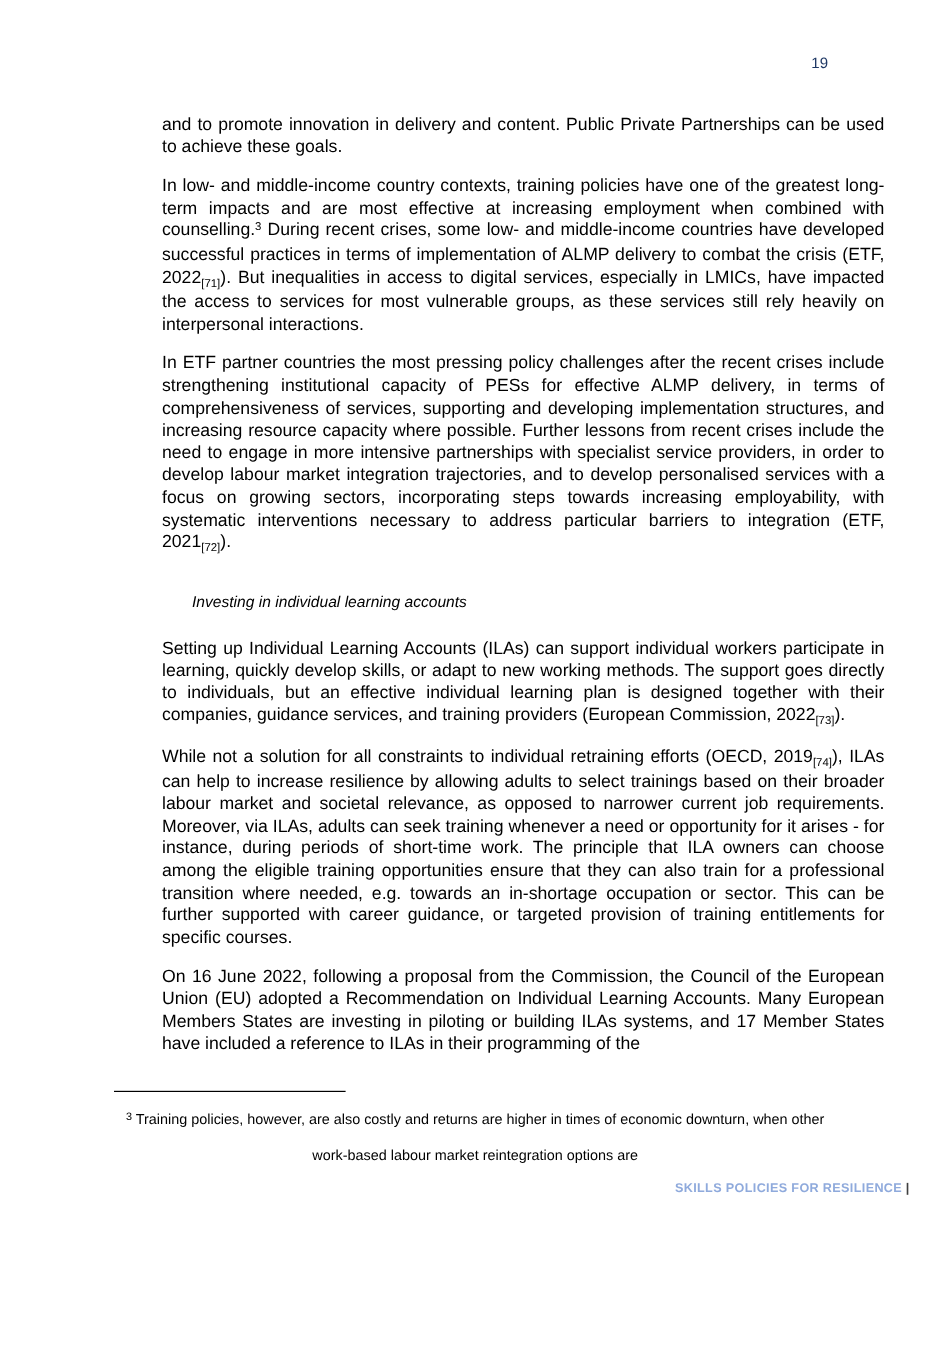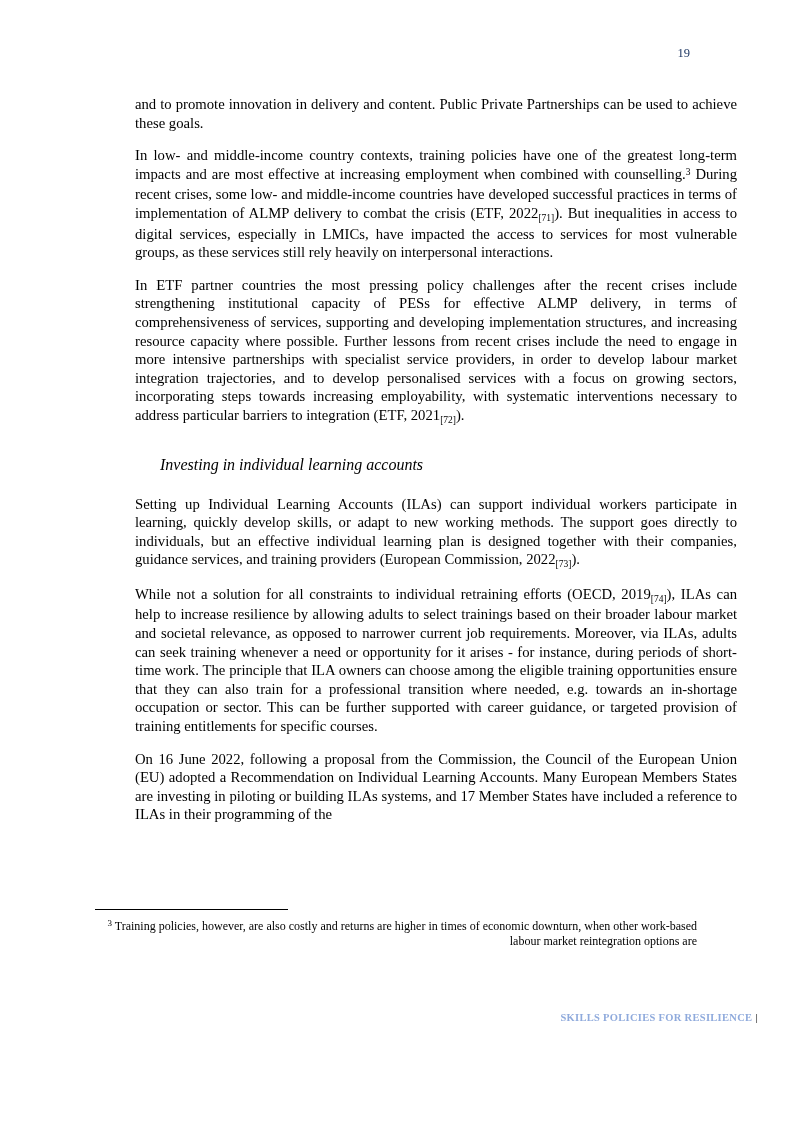--- a/index.html
+++ b/index.html
@@ -1,21 +1,21 @@
 <!DOCTYPE html>
 <html style="--body-text: #000000; --page-number: #1f3864; --footer-text: #8faadc; --footer-separator: #404040;"><head>
 <meta charset="utf-8">
 <style>
   html, body { margin: 0; padding: 0; background: #ffffff; }
   .page {
     position: relative;
     width: 786px;
     height: 1121px;
     background: #ffffff;
-    font-family: Liberation Serif, serif;
+    font-family: Liberation Sans, sans-serif;
     color: var(--body-text, #000000);
     overflow: hidden;
   }
   .page-number {
     position: absolute;
     top: 46px;
     right: 96px;
     font-size: 12.5px;
     color: var(--page-number, #1f3864);
   }
@@ -37,48 +37,48 @@
     font-size: 9.5px;
     position: relative;
     top: -4px;
   }
   .sub {
     font-size: 9.5px;
     position: relative;
     top: 3px;
   }
   h2.heading {
-    font-size: 16px;
+    font-size: 13px;
     font-style: italic;
     font-weight: normal;
     line-height: 20px;
     margin: 28px 0 20px 25px;
   }
   .footnotes {
     position: absolute;
     left: 95px;
     top: 903px;
     width: 602px;
   }
   .fn-rule {
     width: 193px;
     height: 0;
     border-top: 1.5px solid #000000;
     margin: 6px 0 9px 0;
   }
   p.fn {
     margin: 0 0 5px 0;
     font-size: 12px;
-    line-height: 14px;
-    text-align: right;
+    line-height: 29px;
+    text-align: center;
   }
   p.fn .sup { font-size: 9px; top: -4px; }
   .footer {
     position: absolute;
-    top: 1012px;
+    top: 984px;
     right: 28px;
     font-size: 10.5px;
     font-weight: bold;
     letter-spacing: 0.3px;
     white-space: nowrap;
   }
   .footer-text { color: var(--footer-text, #8faadc); }
   .footer-sep  { color: var(--footer-separator, #404040); margin-left: 3px; }
 </style>
 </head>

